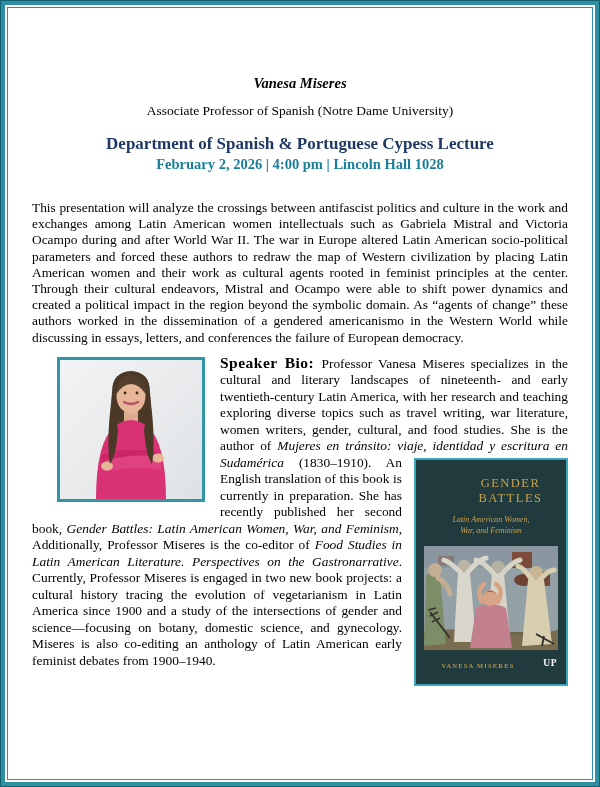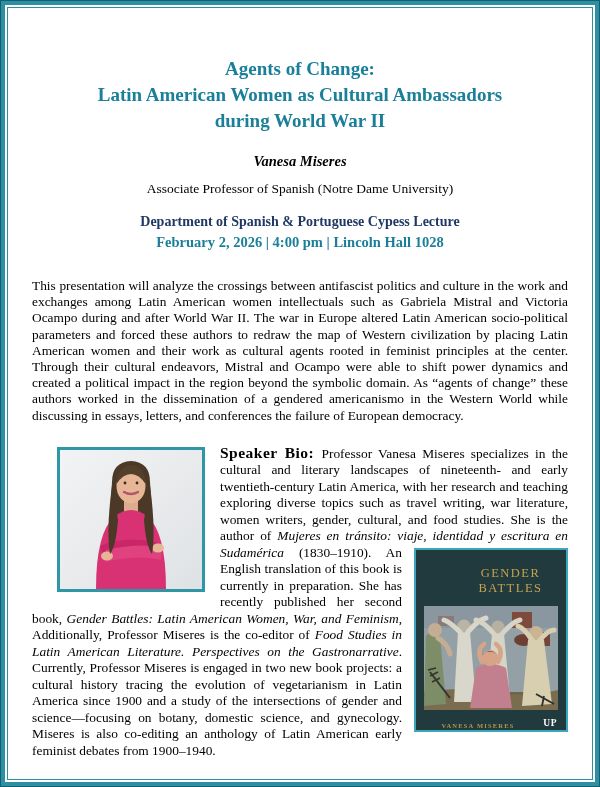--- a/index.html
+++ b/index.html
@@ -12,68 +12,63 @@
   .f1{position:absolute;inset:0;border:1px solid #11606f;pointer-events:none;}
   .f2{position:absolute;inset:1px;border:4px solid #2e8ea2;pointer-events:none;}
   .f3{position:absolute;inset:5px;border:2px solid #ffffff;pointer-events:none;}
   .f4{position:absolute;inset:7px;border:1px solid #2e8ea2;pointer-events:none;}
 
   .content{position:absolute;inset:8px;padding:48px 24px 0 24px;box-sizing:border-box;}
 
   .title{font-size:19px;font-weight:bold;text-align:center;line-height:26px;}
   .speaker-name{margin-top:17px;font-size:14.5px;font-weight:bold;font-style:italic;text-align:center;line-height:20px;}
   .speaker-role{font-size:13.5px;text-align:center;line-height:20px;margin-top:8px;}
-  .series{margin-top:13px;font-size:14px;font-weight:bold;text-align:center;line-height:20px;}
+  .series{margin-top:13px;font-size:17px;font-weight:bold;text-align:center;line-height:20px;}
   .datetime{font-size:14.5px;font-weight:bold;text-align:center;line-height:21px;}
 
   .abstract{margin-top:25px;font-size:13.4px;line-height:16.2px;text-align:justify;}
 
-  .bio{margin-top:21px;font-size:13.4px;line-height:16.5px;text-align:justify;}
+  .bio{margin-top:9px;font-size:13.4px;line-height:16.5px;text-align:justify;}
   .bio::after{content:"";display:block;clear:both;}
   .bio-lead{font-weight:bold;font-size:15.5px;letter-spacing:.5px;}
   .i{font-style:italic;}
 
   .photo-wrap{
     float:left;margin:2px 15px 6px 25px;
     width:142px;height:139px;border:3px solid #2e96a5;background:#eaecee;
   }
   .photo-wrap svg{display:block;}
 
   .book-wrap{
     float:right;margin:3px 0 0 12px;
     width:150px;border:2px solid #3ba7ba;background:#203a3e;
   }
   .book-title{color:#c8a24e;text-align:center;font-size:12.5px;letter-spacing:1.5px;margin-top:16px;line-height:15px;}
   .book-sub{color:#c8a24e;text-align:center;font-style:italic;font-size:8px;line-height:11px;margin-top:8px;}
   .book-art{display:block;margin:10px auto 0;}
-  .book-band{position:relative;height:20px;}
+  .book-band{position:relative;height:34px;}
   .book-author{
     position:absolute;left:0;right:26px;top:8px;text-align:center;
     color:#b5954a;font-size:6.5px;letter-spacing:1.2px;font-weight:bold;
   }
   .book-logo{
     position:absolute;right:9px;top:5px;color:#ffffff;font-size:9.5px;font-weight:bold;letter-spacing:.5px;
   }
 </style>
 </head>
 <body>
 
 <div class="page">
   <div class="f1"></div>
   <div class="f2"></div>
   <div class="f3"></div>
   <div class="f4"></div>
 
   <div class="content">
 
-    <div class="title" style="color:#1a7f99;">
-      <div>Agents of Change:</div>
-      <div>Latin American Women as Cultural Ambassadors</div>
-      <div>during World War II</div>
-    </div>
 
     <div class="speaker-name">Vanesa Miseres</div>
     <div class="speaker-role">Associate Professor of Spanish (Notre Dame University)</div>
 
     <div class="series" style="color:#1f3864;">Department of Spanish &amp; Portuguese Cypess Lecture</div>
     <div class="datetime" style="color:#1a7f99;">February 2, 2026  |  4:00 pm  |  Lincoln Hall 1028</div>
 
     <div class="abstract">This presentation will analyze the crossings between antifascist politics and culture in the work and exchanges among Latin American women intellectuals such as Gabriela Mistral and Victoria Ocampo during and after World War II. The war in Europe altered Latin American socio-political parameters and forced these authors to redraw the map of Western civilization by placing Latin American women and their work as cultural agents rooted in feminist principles at the center. Through their cultural endeavors, Mistral and Ocampo were able to shift power dynamics and created a political impact in the region beyond the symbolic domain. As “agents of change” these authors worked in the dissemination of a gendered americanismo in the Western World while discussing in essays, letters, and conferences the failure of European democracy.</div>
 
     <div class="bio">
@@ -109,20 +104,24 @@
           <path d="M52 36 Q46 80 50 104 Q56 96 58 70 Z" fill="#4c3826"></path>
           <path d="M90 36 Q96 80 92 104 Q86 96 84 70 Z" fill="#4c3826"></path>
         </svg>
       </span>
 
       <span><span class="bio-lead">Speaker Bio: </span><span>Professor Vanesa Miseres specializes in the cultural and literary landscapes of nineteenth- and early twentieth-century Latin America, with her research and teaching exploring diverse topics such as travel writing, war literature, women writers, gender, cultural, and food studies. She is the author of </span><span class="i">Mujeres en tránsito: viaje, identidad y </span></span>
 
       <span class="book-wrap">
         <span style="display:block;">
           <span class="book-title" style="display:block;padding-left:39px;">GENDER BATTLES</span>
+          <span class="book-sub" style="display:block;">
+            <span style="display:block;">Latin American Women,</span>
+            <span style="display:block;">War, and Feminism</span>
+          </span>
           <svg class="book-art" width="134" height="104" viewBox="0 0 134 104">
             <rect x="0" y="0" width="134" height="104" fill="#93a0a6"></rect>
             <rect x="0" y="0" width="134" height="22" fill="#8a97a0"></rect>
 
             <rect x="88" y="6" width="20" height="16" fill="#7e4a3a"></rect>
             <rect x="14" y="10" width="16" height="10" fill="#86564270"></rect>
             <rect x="108" y="26" width="18" height="14" fill="#74463a"></rect>
             <ellipse cx="100" cy="34" rx="10" ry="6" fill="#6d4034"></ellipse>
 
             <rect x="0" y="86" width="134" height="18" fill="#6f6449"></rect>

